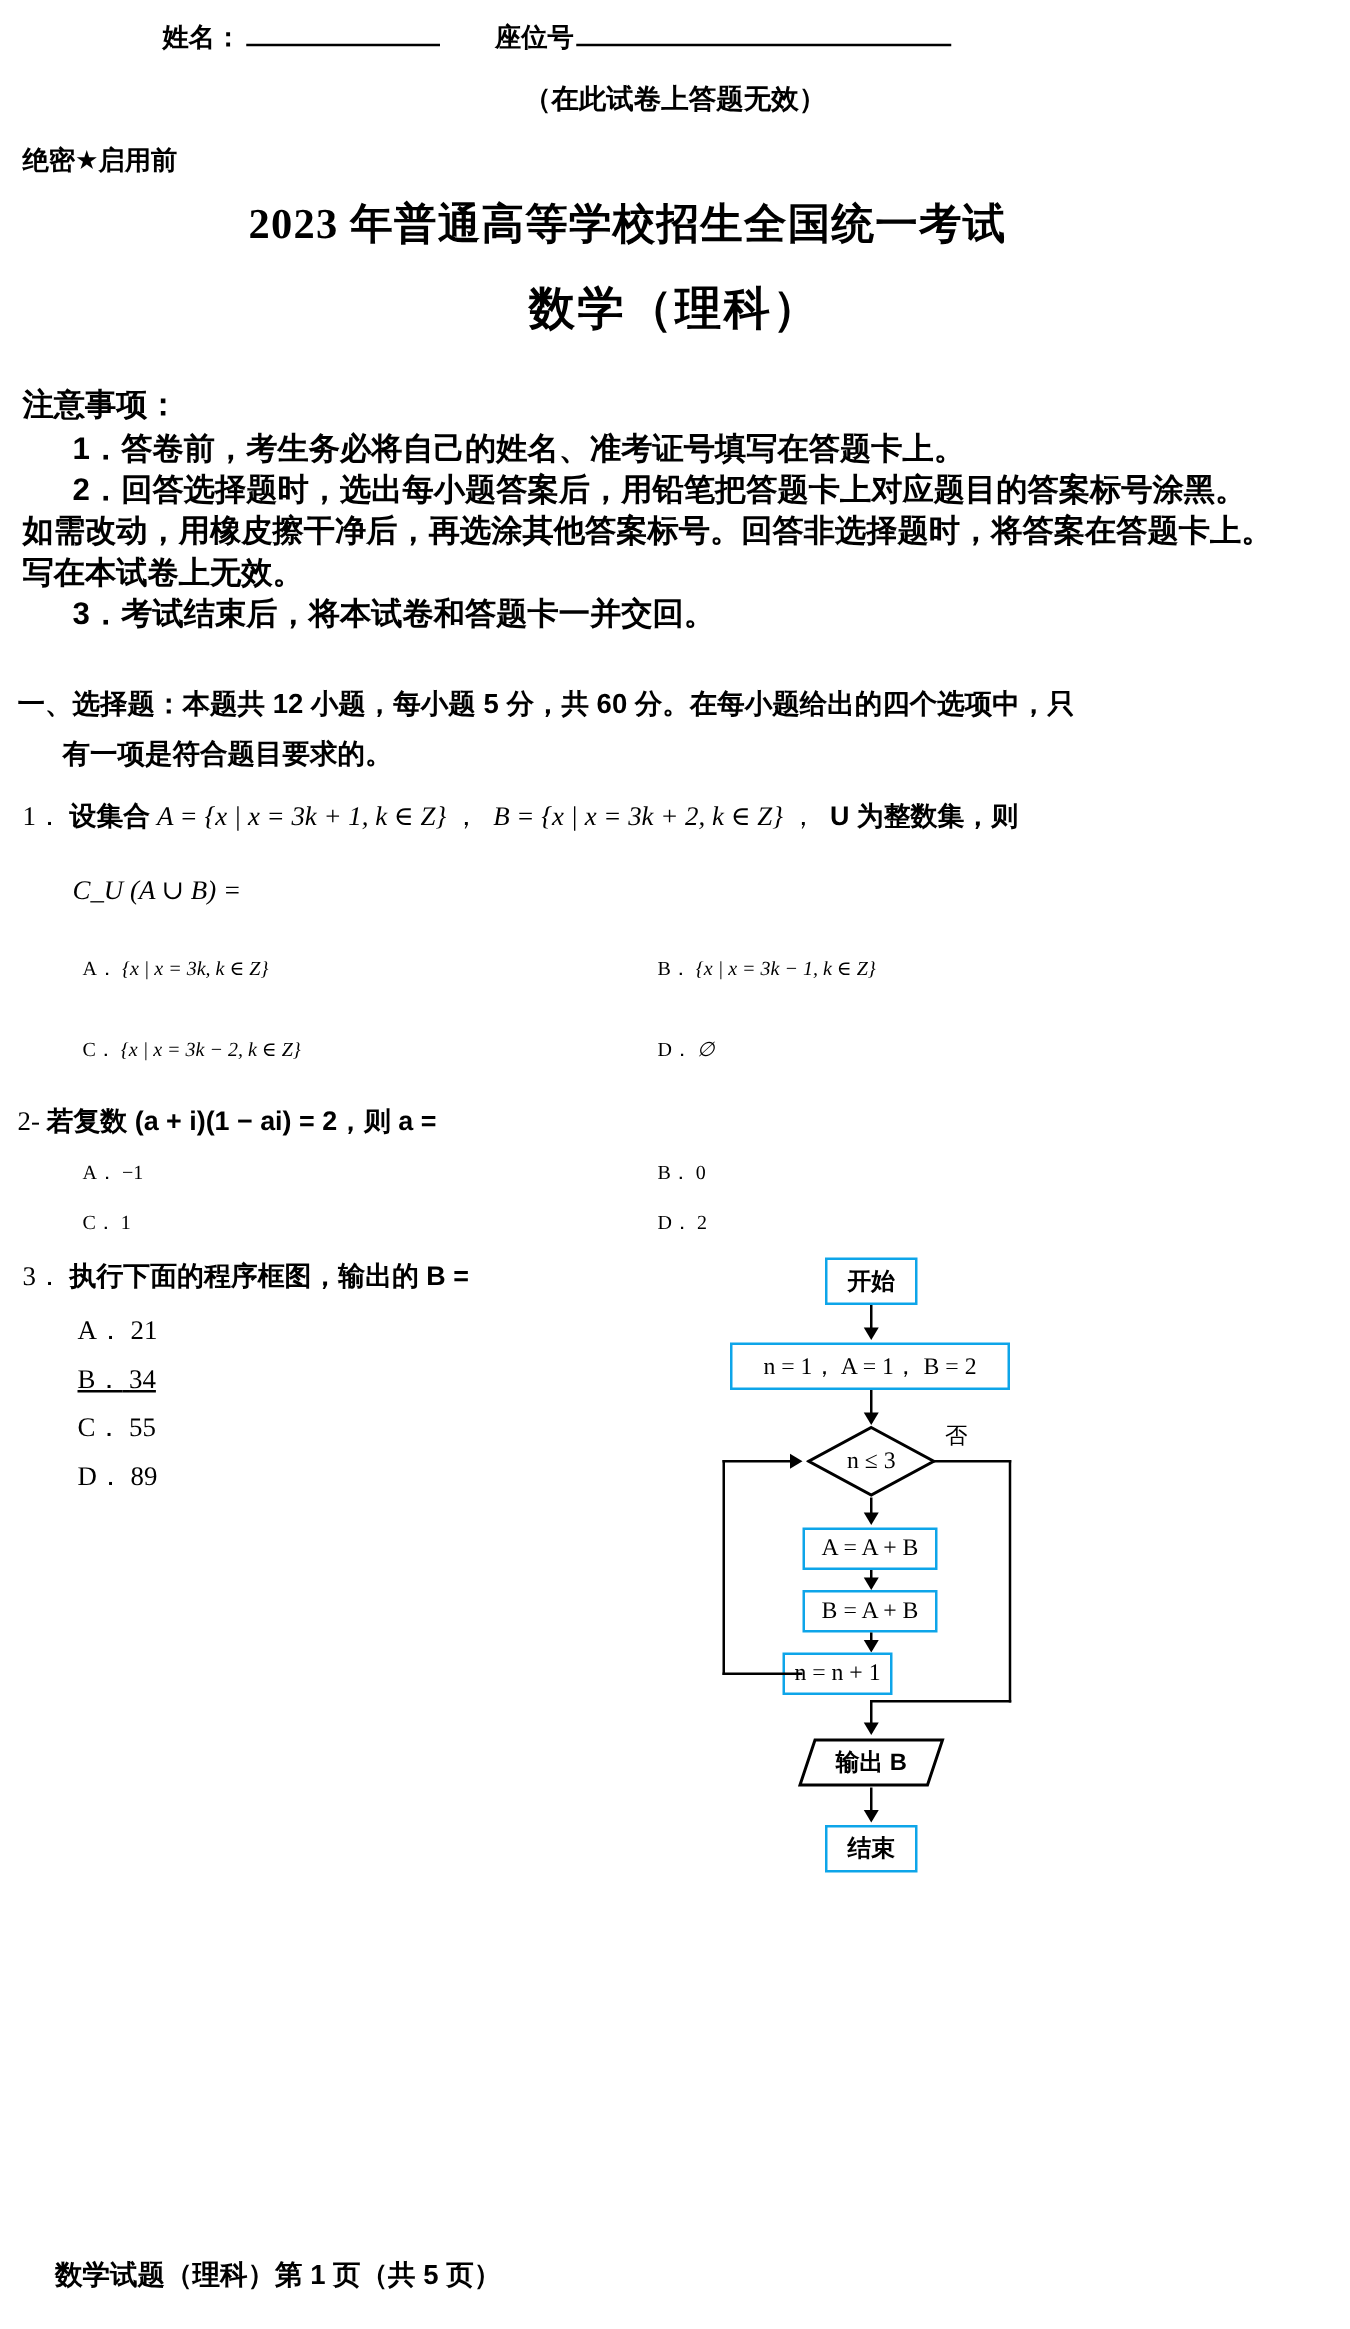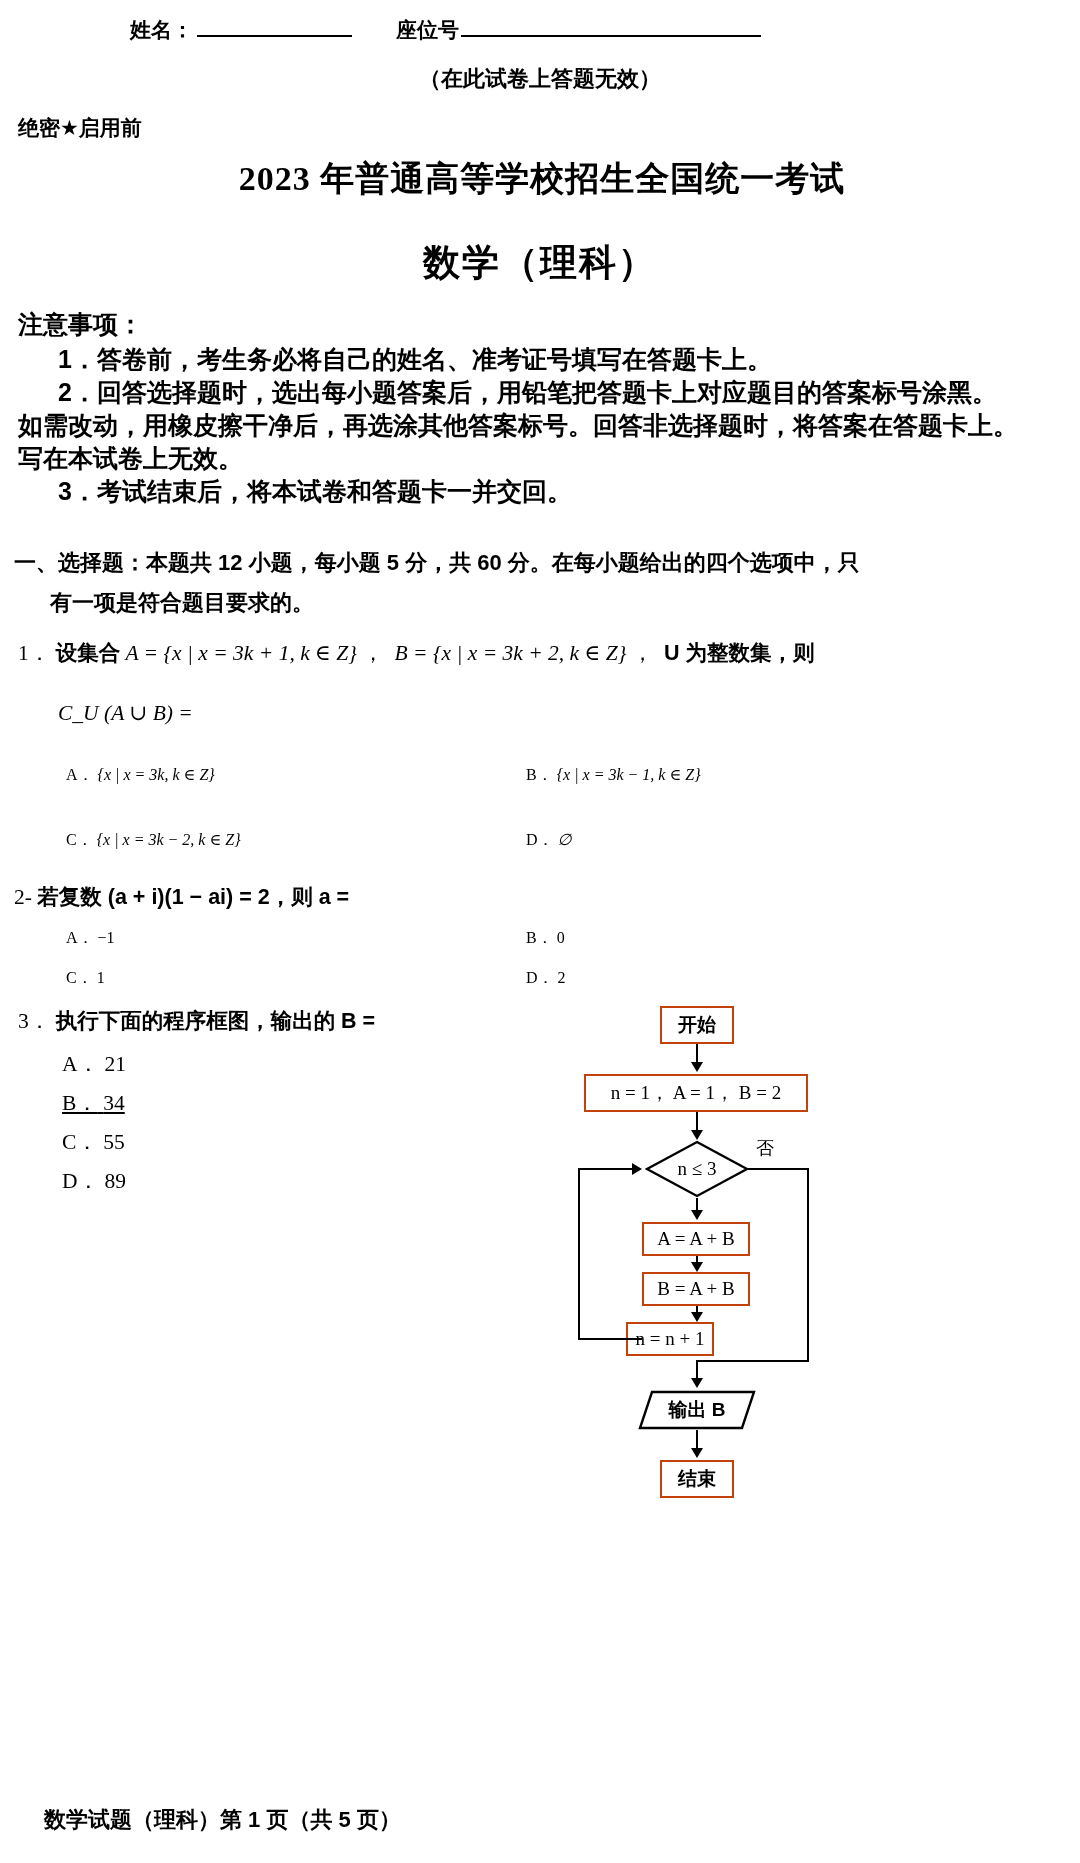--- a/index.html
+++ b/index.html
@@ -68,33 +68,31 @@
   .maintitle {
     position: absolute;
     top: 156px;
     left: 0;
     width: 1004px;
     text-align: center;
     font-size: 34px;
     font-weight: bold;
     letter-spacing: 1px;
     font-family: "Liberation Serif", "DejaVu Serif", serif;
-    padding-left: 40px;
   }
   .subjtitle {
     position: absolute;
     top: 222px;
     left: 0;
     width: 1080px;
     text-align: center;
     font-size: 37px;
     font-weight: bold;
     letter-spacing: 2px;
     font-family: "Liberation Serif", "DejaVu Serif", serif;
-    margin-top: 16px;
   }
 
   
   .notes {
     position: absolute;
     top: 308px;
     left: 18px;
     width: 1044px;
     font-size: 25px;
     line-height: 33px;
@@ -154,21 +152,21 @@
   
   .flow {
     position: absolute;
     left: 560px;
     top: 1000px;
     width: 280px;
     height: 430px;
   }
   .fnode {
     position: absolute;
-    border: 2px solid #c2410c;
+    border: 2px solid #0ea5e9;
     background: #fff;
     display: flex;
     align-items: center;
     justify-content: center;
     font-size: 19px;
     font-family: "Liberation Serif", "DejaVu Serif", serif;
     white-space: nowrap;
     box-sizing: border-box;
   }
   .fnode.cnn { font-family: "Liberation Sans", "DejaVu Sans", sans-serif; font-weight: bold; }

